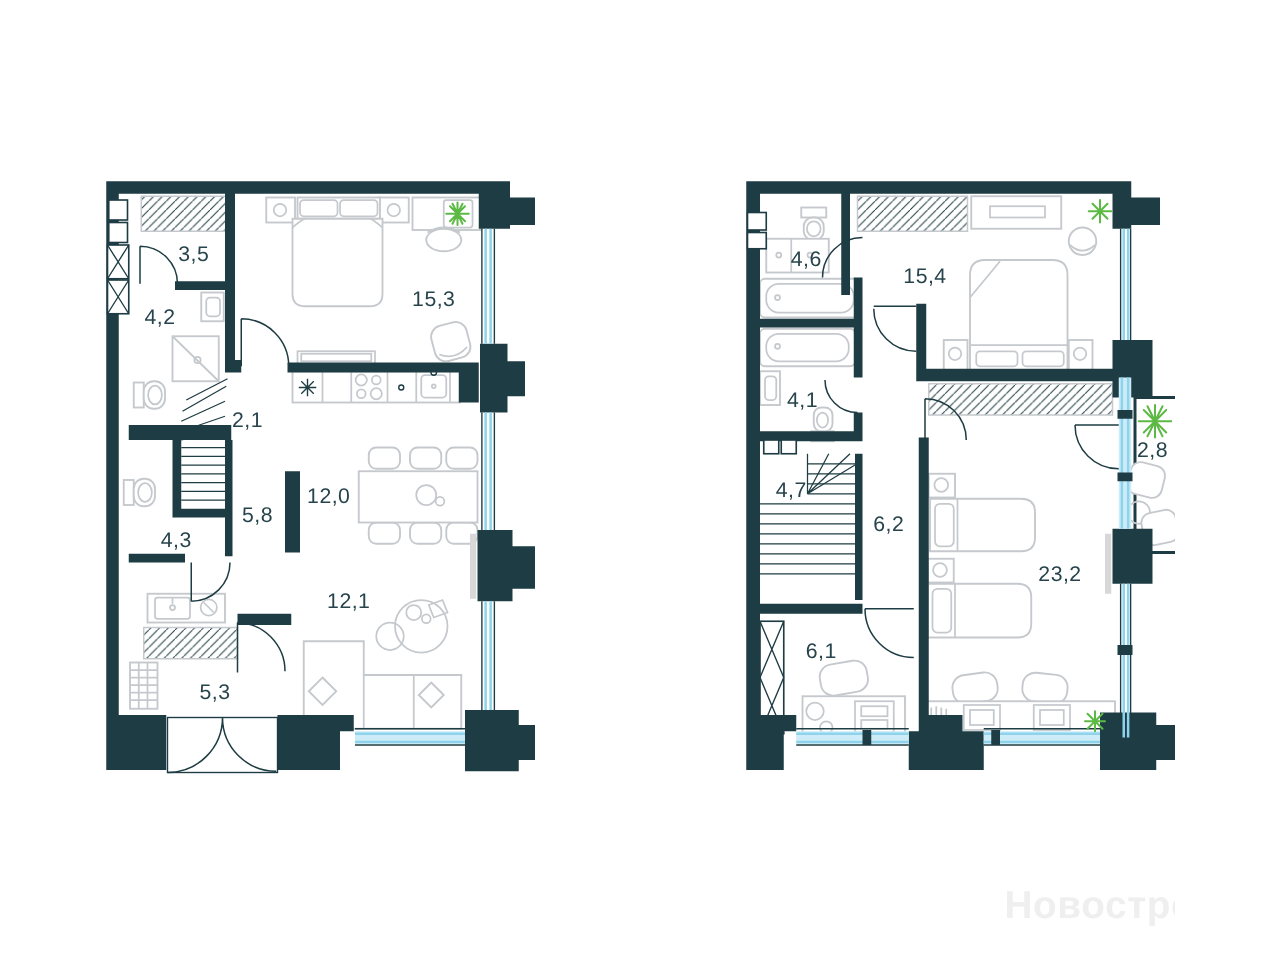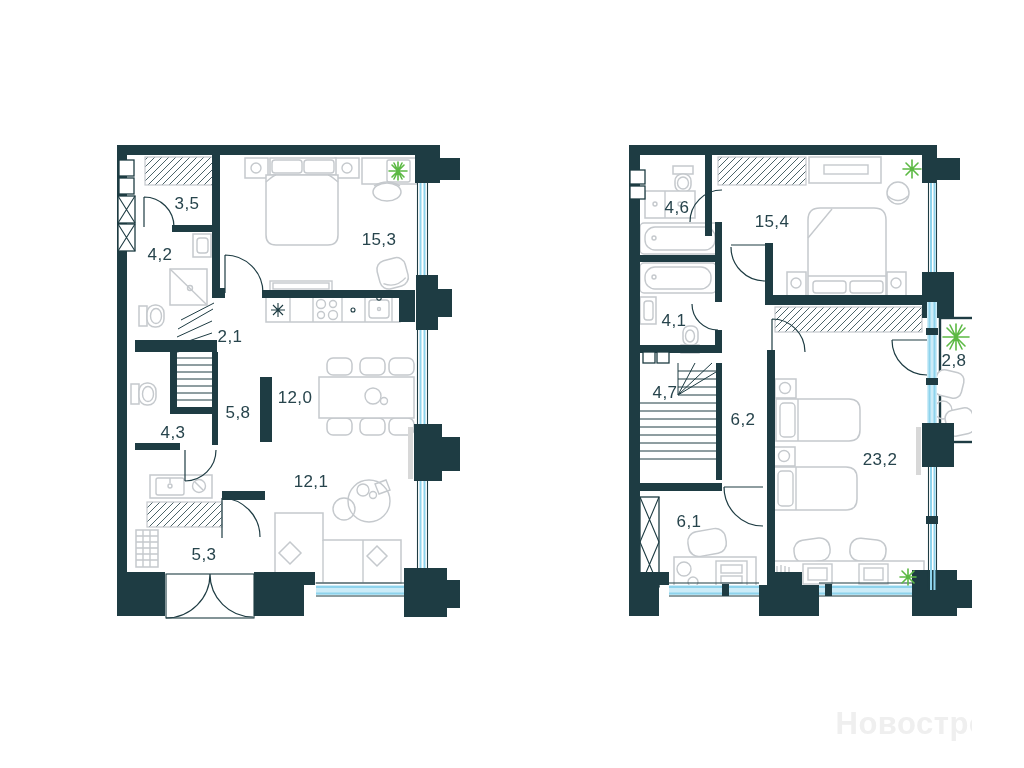--- a/index.html
+++ b/index.html
@@ -1,17 +1,17 @@
 <!DOCTYPE html>
 <html><head>
 <meta charset="utf-8">
 <style>
   html,body{margin:0;padding:0;background:#ffffff;}
   #stage{position:relative;width:940px;height:768px;background:#ffffff;overflow:hidden;
-         font-family:"Liberation Sans",sans-serif;padding-left:32px;}
+         font-family:"Liberation Sans",sans-serif;}
   
   .wall{fill:#1e3c43;stroke:none;}
   .thinline{stroke:#1e3c43;stroke-width:1.1;fill:none;}
   .door{stroke:#1e3c43;stroke-width:1.2;fill:none;}
   .steps{stroke:#1e3c43;stroke-width:1;fill:none;}
   .furn{stroke:#c5c9cd;stroke-width:1.5;fill:#ffffff;}
   .furnN{stroke:#c5c9cd;stroke-width:1.4;fill:none;}
   .glass{stroke:#8ed3ec;stroke-width:2;fill:none;}
   .glassfill{fill:#cdecf8;stroke:none;}
   .sill{fill:#d8d8d8;stroke:none;}

